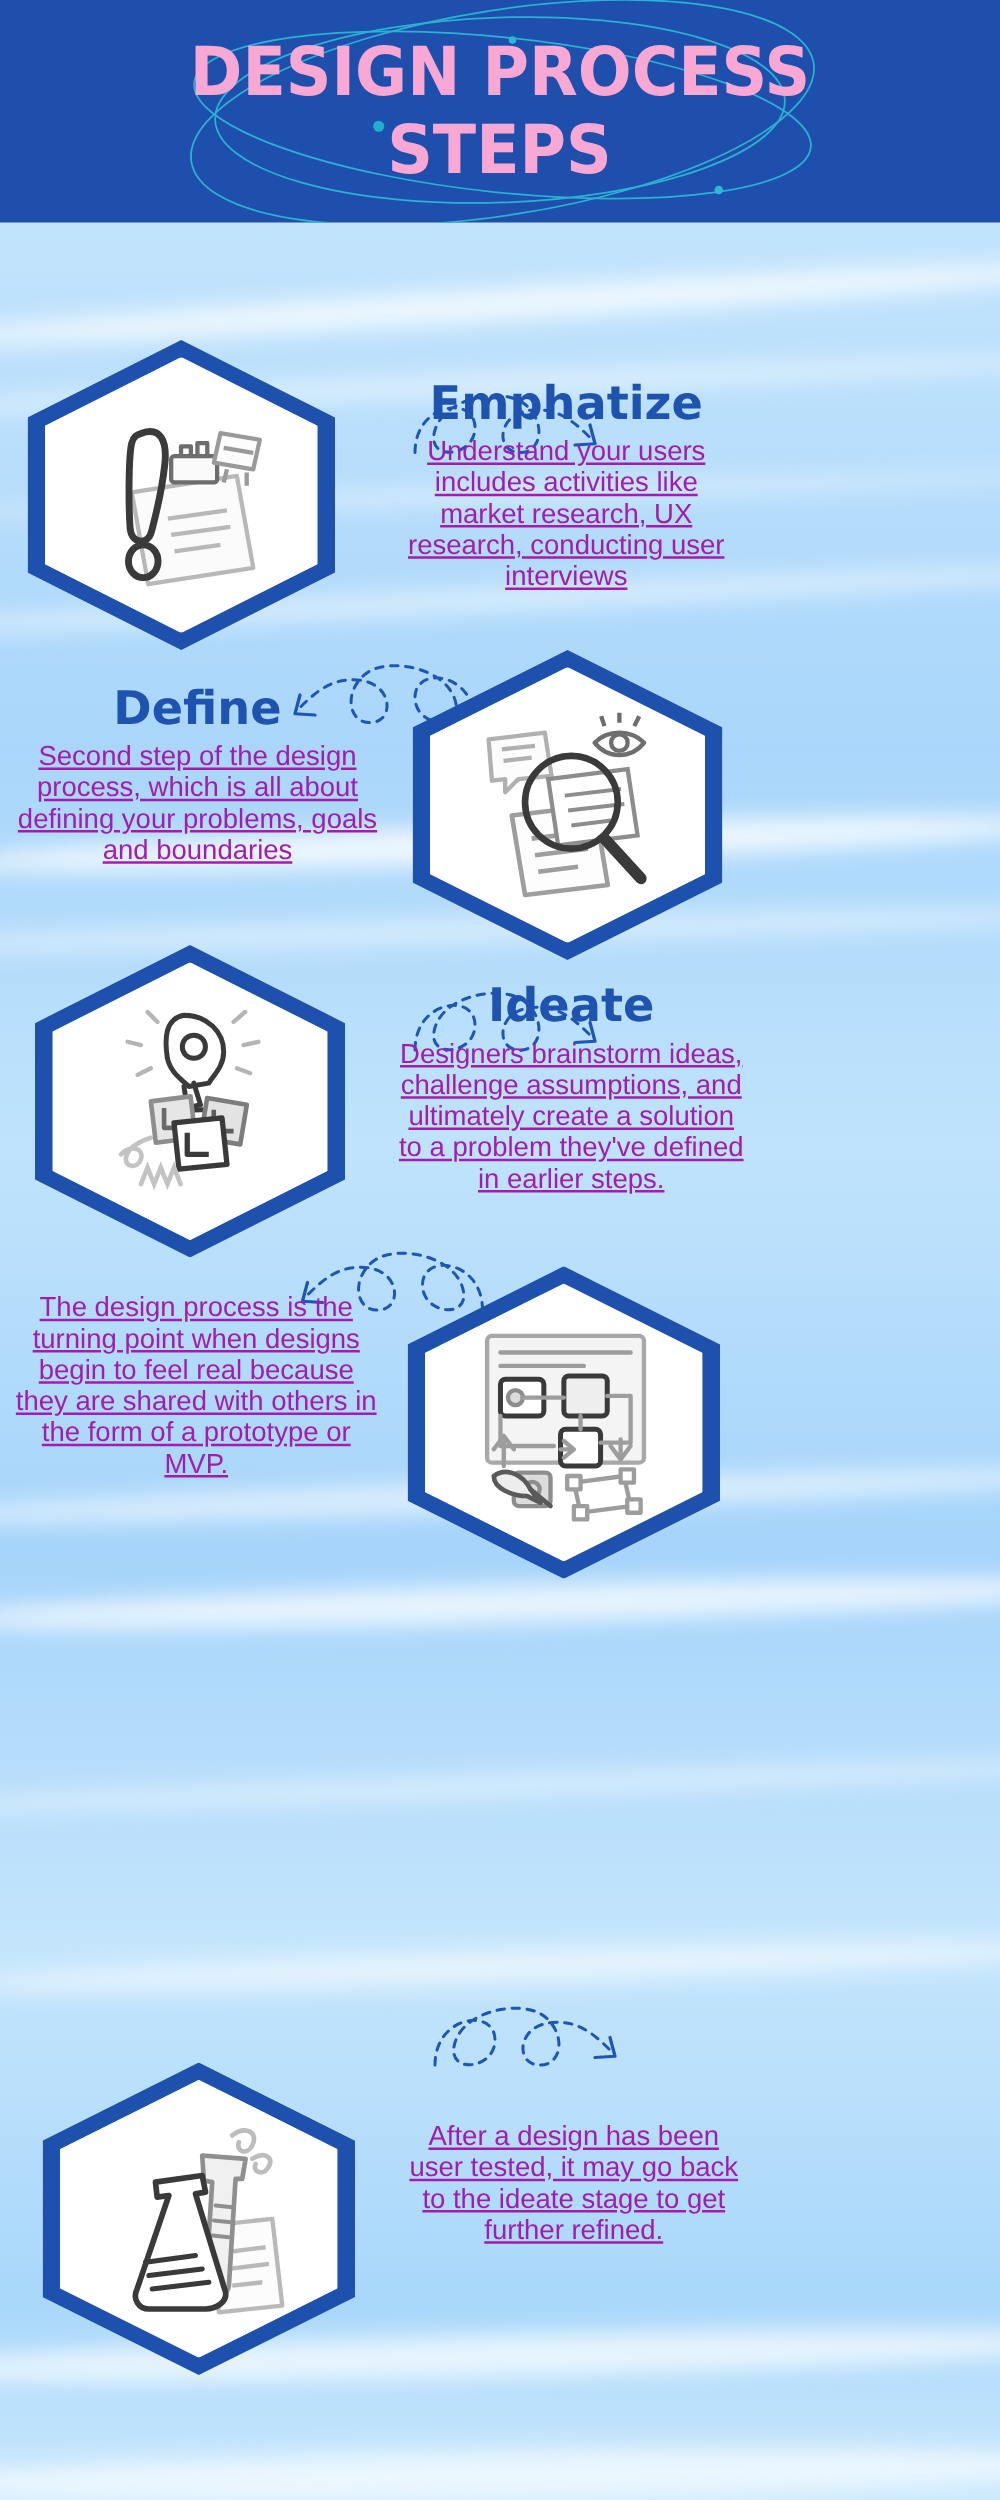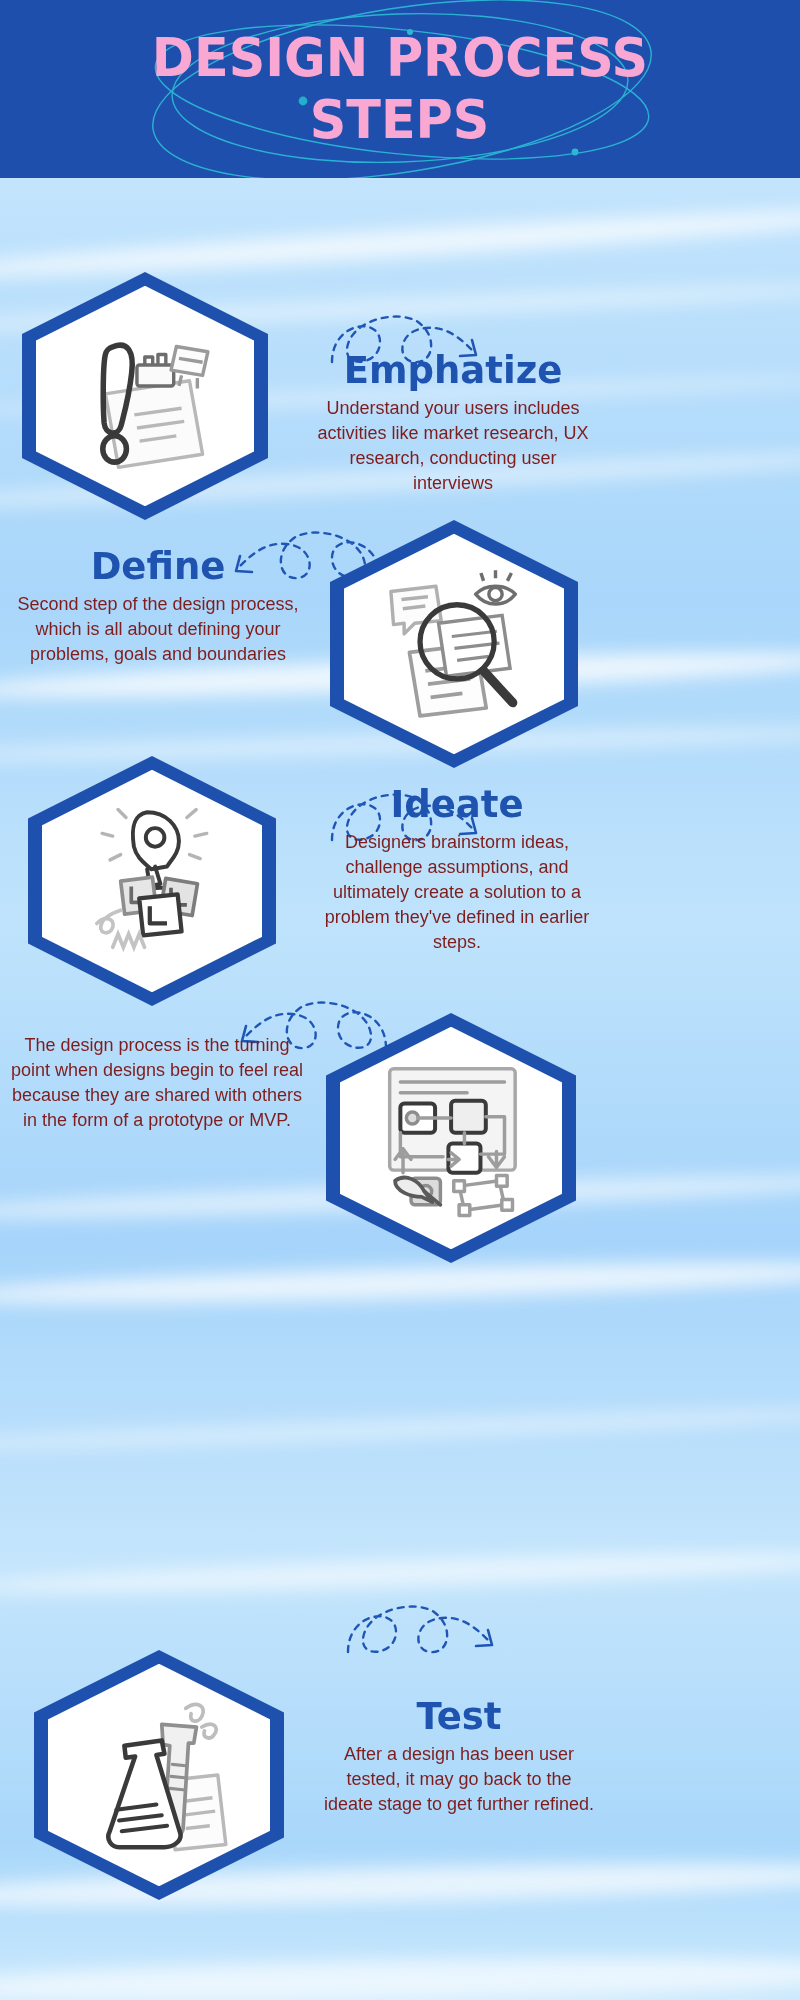--- a/index.html
+++ b/index.html
@@ -64,21 +64,21 @@
   }
   .hex-inner svg{width:72%;height:72%;display:block;}
 
   .txt{position:absolute;}
   .step-title{
     font-size:37px;font-weight:bold;color:#1f53b0;line-height:42px;
     font-family:"DejaVu Sans","Liberation Sans",sans-serif;
     margin:0 0 4px 0;
   }
   .step-body{
-    font-size:18px;line-height:25px;color:#7f1d1d;margin:0;
+    font-size:22px;line-height:25px;color:#a21caf;margin:0;text-decoration:underline;
   }
   .ta-center{text-align:center;}
 
   .arrow{position:absolute;}
   .arrow svg{display:block;}
 </style>
 </head>
 <body>
 
 <div class="page">
@@ -142,21 +142,21 @@
             <path d="M88 44 L86 52 M100 46 L100 54 M86 31 L104 34"></path>
           </g>
           <g fill="none" stroke="#3a3a3a" stroke-width="4.2" stroke-linecap="round">
             <path d="M36 22 C47 18, 52 26, 50 42 C48 60, 44 74, 42 82 C40 90, 30 90, 29 80 C28 66, 28 36, 30 28 C31 24, 33 23, 36 22 Z"></path>
             <ellipse cx="37" cy="100" rx="9" ry="10"></ellipse>
           </g>
         </svg>
       </div>
         </div>
     </div>
-    <div class="txt ta-center" style="left:312px;top:30px;width:282px;margin-top:48px;">
+    <div class="txt ta-center" style="left:312px;top:30px;width:282px;">
       <h2 class="step-title">Emphatize</h2>
       <p class="step-body">Understand your users includes activities like market research, UX research, conducting user interviews</p>
     </div>
   </div>
 
   <div class="arrow" style="left:218px;top:518px;">
     <svg width="172" height="78" viewBox="0 0 172 78">
       <g fill="none" stroke="#1f55b5" stroke-width="2.4" stroke-dasharray="6 6" stroke-linecap="round">
         <path d="M162 60 C162 20, 114 14, 114 40 C114 64, 154 68, 146 42 C138 16, 94 8, 76 20 C56 34, 60 62, 80 60 C98 58, 96 28, 68 26 C46 24, 32 38, 20 50"></path>
       </g>
@@ -339,18 +339,17 @@
             <path d="M34 38 L62 34 L64 44 L58 45 L76 104 C77 110, 70 114, 64 114 L30 114 C24 114, 20 108, 23 102 L42 46 L35 47 Z"></path>
           </g>
           <g fill="none" stroke="#3a3a3a" stroke-width="3" stroke-linecap="round">
             <path d="M28 86 L58 82 M30 94 L62 90 M32 102 L66 98"></path>
           </g>
         </svg>
       </div>
         </div>
     </div>
     <div class="txt ta-center" style="left:320px;top:146px;width:278px;">
-      <h2 class="step-title">Test</h2>
       <p class="step-body">After a design has been user tested, it may go back to the ideate stage to get further refined.</p>
     </div>
   </div>
 
 </div>
 
 </body></html>

